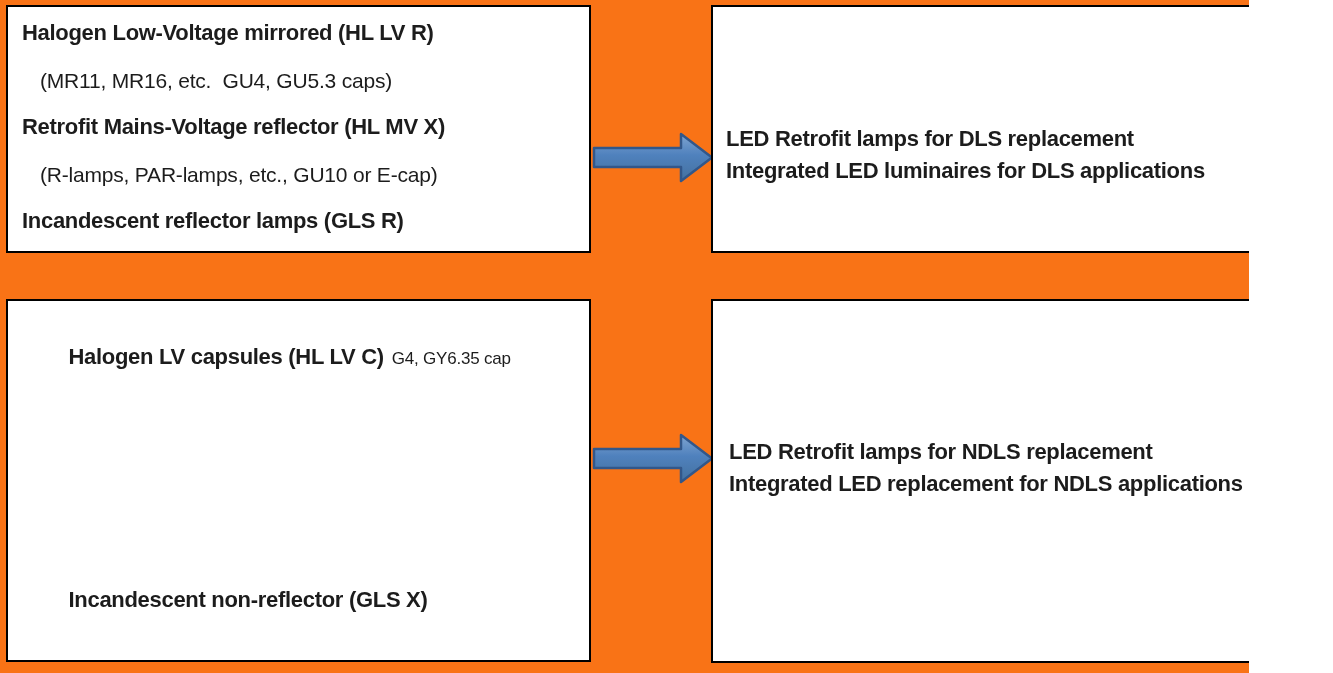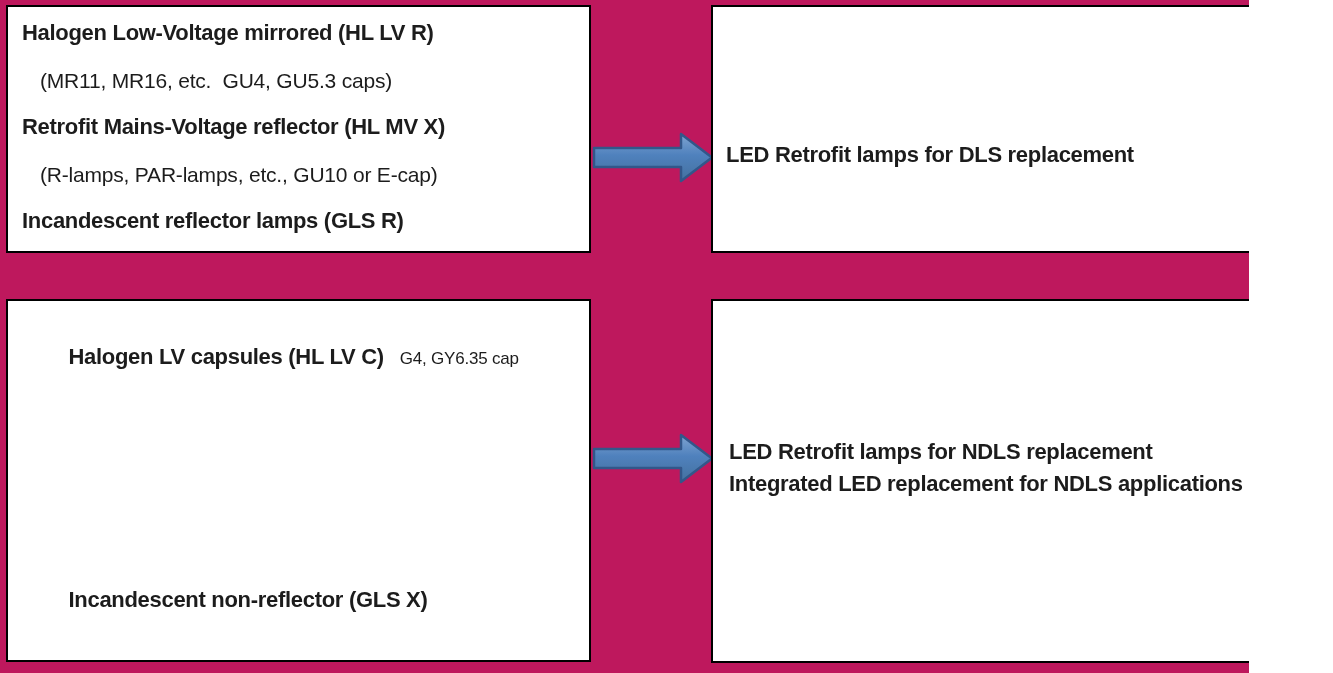--- a/index.html
+++ b/index.html
@@ -5,21 +5,21 @@
   * { margin: 0; padding: 0; box-sizing: border-box; }
   html, body { background: #ffffff; }
   body {
     font-family: "Liberation Sans", sans-serif;
     color: #1c1c1c;
   }
   .canvas {
     position: relative;
     width: 1249px;
     height: 673px;
-    background: #be185d;
+    background: #f97316;
     overflow: hidden;
   }
   .box {
     position: absolute;
     background: #ffffff;
     border: 2px solid #000000;
   }
   .box-source-top    { left: 6px;   top: 5px;   width: 585px; height: 248px; }
   .box-target-top    { left: 711px; top: 5px;   width: 616px; height: 248px; }
   .box-source-bottom { left: 6px;   top: 299px; width: 585px; height: 363px; }
@@ -43,21 +43,21 @@
     font-size: 21px;
     font-weight: 400;
     letter-spacing: -0.2px;
     padding-left: 18px;
     line-height: 27px;
   }
   .suffix {
     font-size: 17px;
     font-weight: 400;
     letter-spacing: -0.2px;
-    margin-left: 16px;
+    margin-left: 8px;
   }
   .suffix:empty { display: none; }
 
   .target-stack {
     display: flex;
     flex-direction: column;
     justify-content: center;
     height: 100%;
     padding-left: 13px;
     gap: 3px;
@@ -99,20 +99,21 @@
           <stop offset="1" stop-color="#44719f"></stop>
         </linearGradient>
       </defs>
       <polygon points="2,17 89,17 89,3 120,26.5 89,50 89,36 2,36" fill="url(#arrowGrad)" stroke-width="2.5" stroke-linejoin="round" stroke="#32578a"></polygon>
     </svg>
   </div>
 
   <div class="box box-target-top">
     <div class="target-stack shift-down">
       <div class="line line-main">LED Retrofit lamps for DLS replacement</div>
+      <div class="line line-main">Integrated LED luminaires for DLS applications</div>
     </div>
   </div>
 
   <div class="box box-source-bottom">
     <div class="source-stack">
       <div class="line line-main">
         <span>Halogen LV capsules (HL LV C)</span><span class="suffix">G4, GY6.35 cap</span>
       </div>
       <div class="line line-main">
         <span>Incandescent non-reflector (GLS X)</span>

